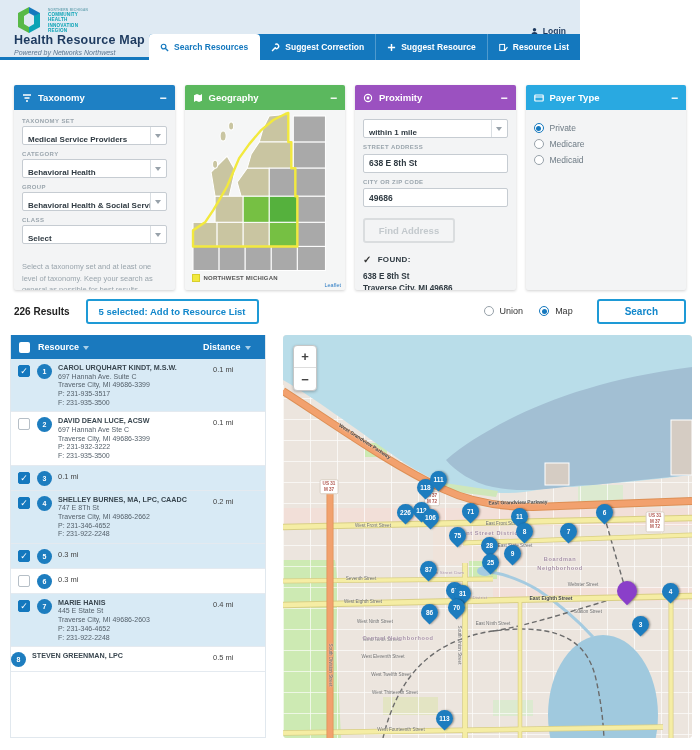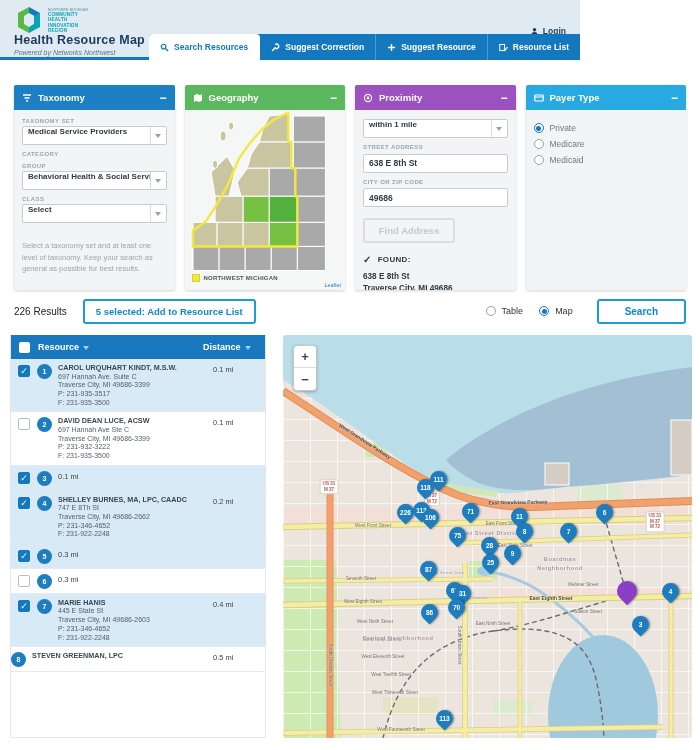--- a/index.html
+++ b/index.html
@@ -27,21 +27,21 @@
   
   .panels{position:absolute;left:14px;top:85px;width:672px;display:flex;gap:10px}
   .panel{flex:1;height:205px;background:#f3f4f5;border-radius:2px;box-shadow:0 1px 3px rgba(0,0,0,.18);overflow:hidden;position:relative}
   .phead{height:25px;display:flex;align-items:center;gap:6px;padding:0 8px;color:#fff;font-weight:bold;font-size:9.5px}
   .phead svg{width:10px;height:10px;flex:none}
   .pmin{margin-left:auto;font-size:12px;font-weight:bold;cursor:pointer;line-height:10px}
   .ph-tax{background:#1e80c4}.ph-geo{background:#5bb85e}.ph-prox{background:#9b51c0}.ph-pay{background:#29a9e1}
   .pbody{padding:7px 8px}
   .flabel{font-size:6px;color:#9aa5ad;letter-spacing:.4px;margin:6px 0 2px;font-weight:bold;text-transform:uppercase}
   .flabel:first-child{margin-top:1px}
-  .selectbox{height:19px;background:#fff;border:1px solid #c6ccd2;border-radius:2px;display:flex;align-items:flex-start;padding-left:5px;cursor:pointer}
+  .selectbox{height:19px;background:#fff;border:1px solid #c6ccd2;border-radius:2px;display:flex;align-items:flex-end;padding-left:5px;cursor:pointer}
   .selval{font-size:8px;font-weight:bold;color:#2f3a42;white-space:nowrap;overflow:hidden;flex:1}
   .caret{width:16px;align-self:stretch;border-left:1px solid #d9dee2;display:flex;align-items:center;justify-content:center;flex:none}
   .caret::after{content:"";border:3px solid transparent;border-top:4px solid #98a2aa;margin-top:4px}
   .phelp{font-size:7.5px;color:#9aa5ad;line-height:1.55;margin-top:10px}
   
   .geo-body{position:relative;height:180px;background:#f5f6f6}
   .geo-body svg{position:absolute;inset:0}
   .geo-legend{position:absolute;left:7px;bottom:8px;display:flex;align-items:center;gap:4px;font-size:6px;color:#555;font-weight:bold;letter-spacing:.2px}
   .geo-swatch{width:8px;height:8px;background:#f2e93e;border:1px solid #d8cf2c}
   .leaflet{position:absolute;right:4px;bottom:2px;font-size:5.5px;color:#2d7cc4}
@@ -52,21 +52,21 @@
   .found-row .chk{font-size:10px;color:#333}
   .found-addr{font-size:8.2px;font-weight:bold;color:#2f3a42;margin-top:6px;line-height:1.5}
   
   .radio-row{display:flex;align-items:center;gap:6px;margin:6px 0;font-size:8.5px;color:#6d7a84;cursor:pointer}
   .radio{width:10px;height:10px;border:1px solid #98a2aa;border-radius:50%;position:relative;background:#fff;flex:none}
   .radio.on{border-color:#1478be}
   .radio.on::after{content:"";position:absolute;inset:1.5px;background:#1478be;border-radius:50%}
 
   
   .resultsbar{position:absolute;left:14px;top:297px;width:672px;height:28px;display:flex;align-items:center}
-  .count{font-size:10px;font-weight:normal;color:#222}
+  .count{font-size:10px;font-weight:bold;color:#222}
   .addbtn{margin-left:16px;border:2px solid #1e9ad6;color:#1287cb;font-weight:bold;font-size:9.5px;padding:5px 11px;border-radius:3px;background:#fff;cursor:pointer}
   .rb-space{flex:1}
   .searchbtn{border:2px solid #1e9ad6;color:#1287cb;font-weight:bold;font-size:10px;padding:5px 26px;border-radius:3px;background:#fff;cursor:pointer;margin-left:8px}
 
   
   .rtable{position:absolute;left:10px;top:335px;width:256px;height:403px;overflow:hidden;border:1px solid #e1e8ee;border-top:none;background:#fff}
   .thead{height:24px;background:#1a79be;display:flex;align-items:center;color:#fff;font-weight:bold;font-size:9px}
   .hcb{width:11px;height:11px;background:#fff;border-radius:2px;margin:0 8px;flex:none;cursor:pointer}
   .hcol{display:flex;align-items:center;gap:4px;cursor:pointer}
   .hcol.res{flex:1}
@@ -175,20 +175,24 @@
       <span>Taxonomy</span>
       <span class="pmin">−</span>
     </div>
     <div class="pbody">
         <div class="flabel">TAXONOMY SET</div>
         <div class="selectbox">
           <span class="selval">Medical Service Providers</span>
           <span class="caret"></span>
         </div>
         <div class="flabel">CATEGORY</div>
+        <div class="selectbox">
+          <span class="selval">Behavioral Health</span>
+          <span class="caret"></span>
+        </div>
         <div class="flabel">GROUP</div>
         <div class="selectbox">
           <span class="selval">Behavioral Health &amp; Social Servic</span>
           <span class="caret"></span>
         </div>
         <div class="flabel">CLASS</div>
         <div class="selectbox">
           <span class="selval">Select</span>
           <span class="caret"></span>
         </div>
@@ -299,21 +303,21 @@
   </div>
 </div>
 
 <div class="resultsbar">
   <span class="count">226 Results</span>
   <button class="addbtn">5 selected:  Add to Resource List</button>
   <span class="rb-space"></span>
   <span id="viewopts" style="display:flex">
       <label class="radio-row" style="font-size: 9px; color: rgb(51, 51, 51); margin: 0px 16px 0px 0px;">
         <span class="radio"></span>
-        <span>Table</span>
+        <span>Union</span>
       </label>
       <label class="radio-row" style="font-size: 9px; color: rgb(51, 51, 51); margin: 0px 16px 0px 0px;">
         <span class="radio on"></span>
         <span>Map</span>
       </label>
     </span>
   <button class="searchbtn">Search</button>
 </div>
 
 <div class="rtable">

